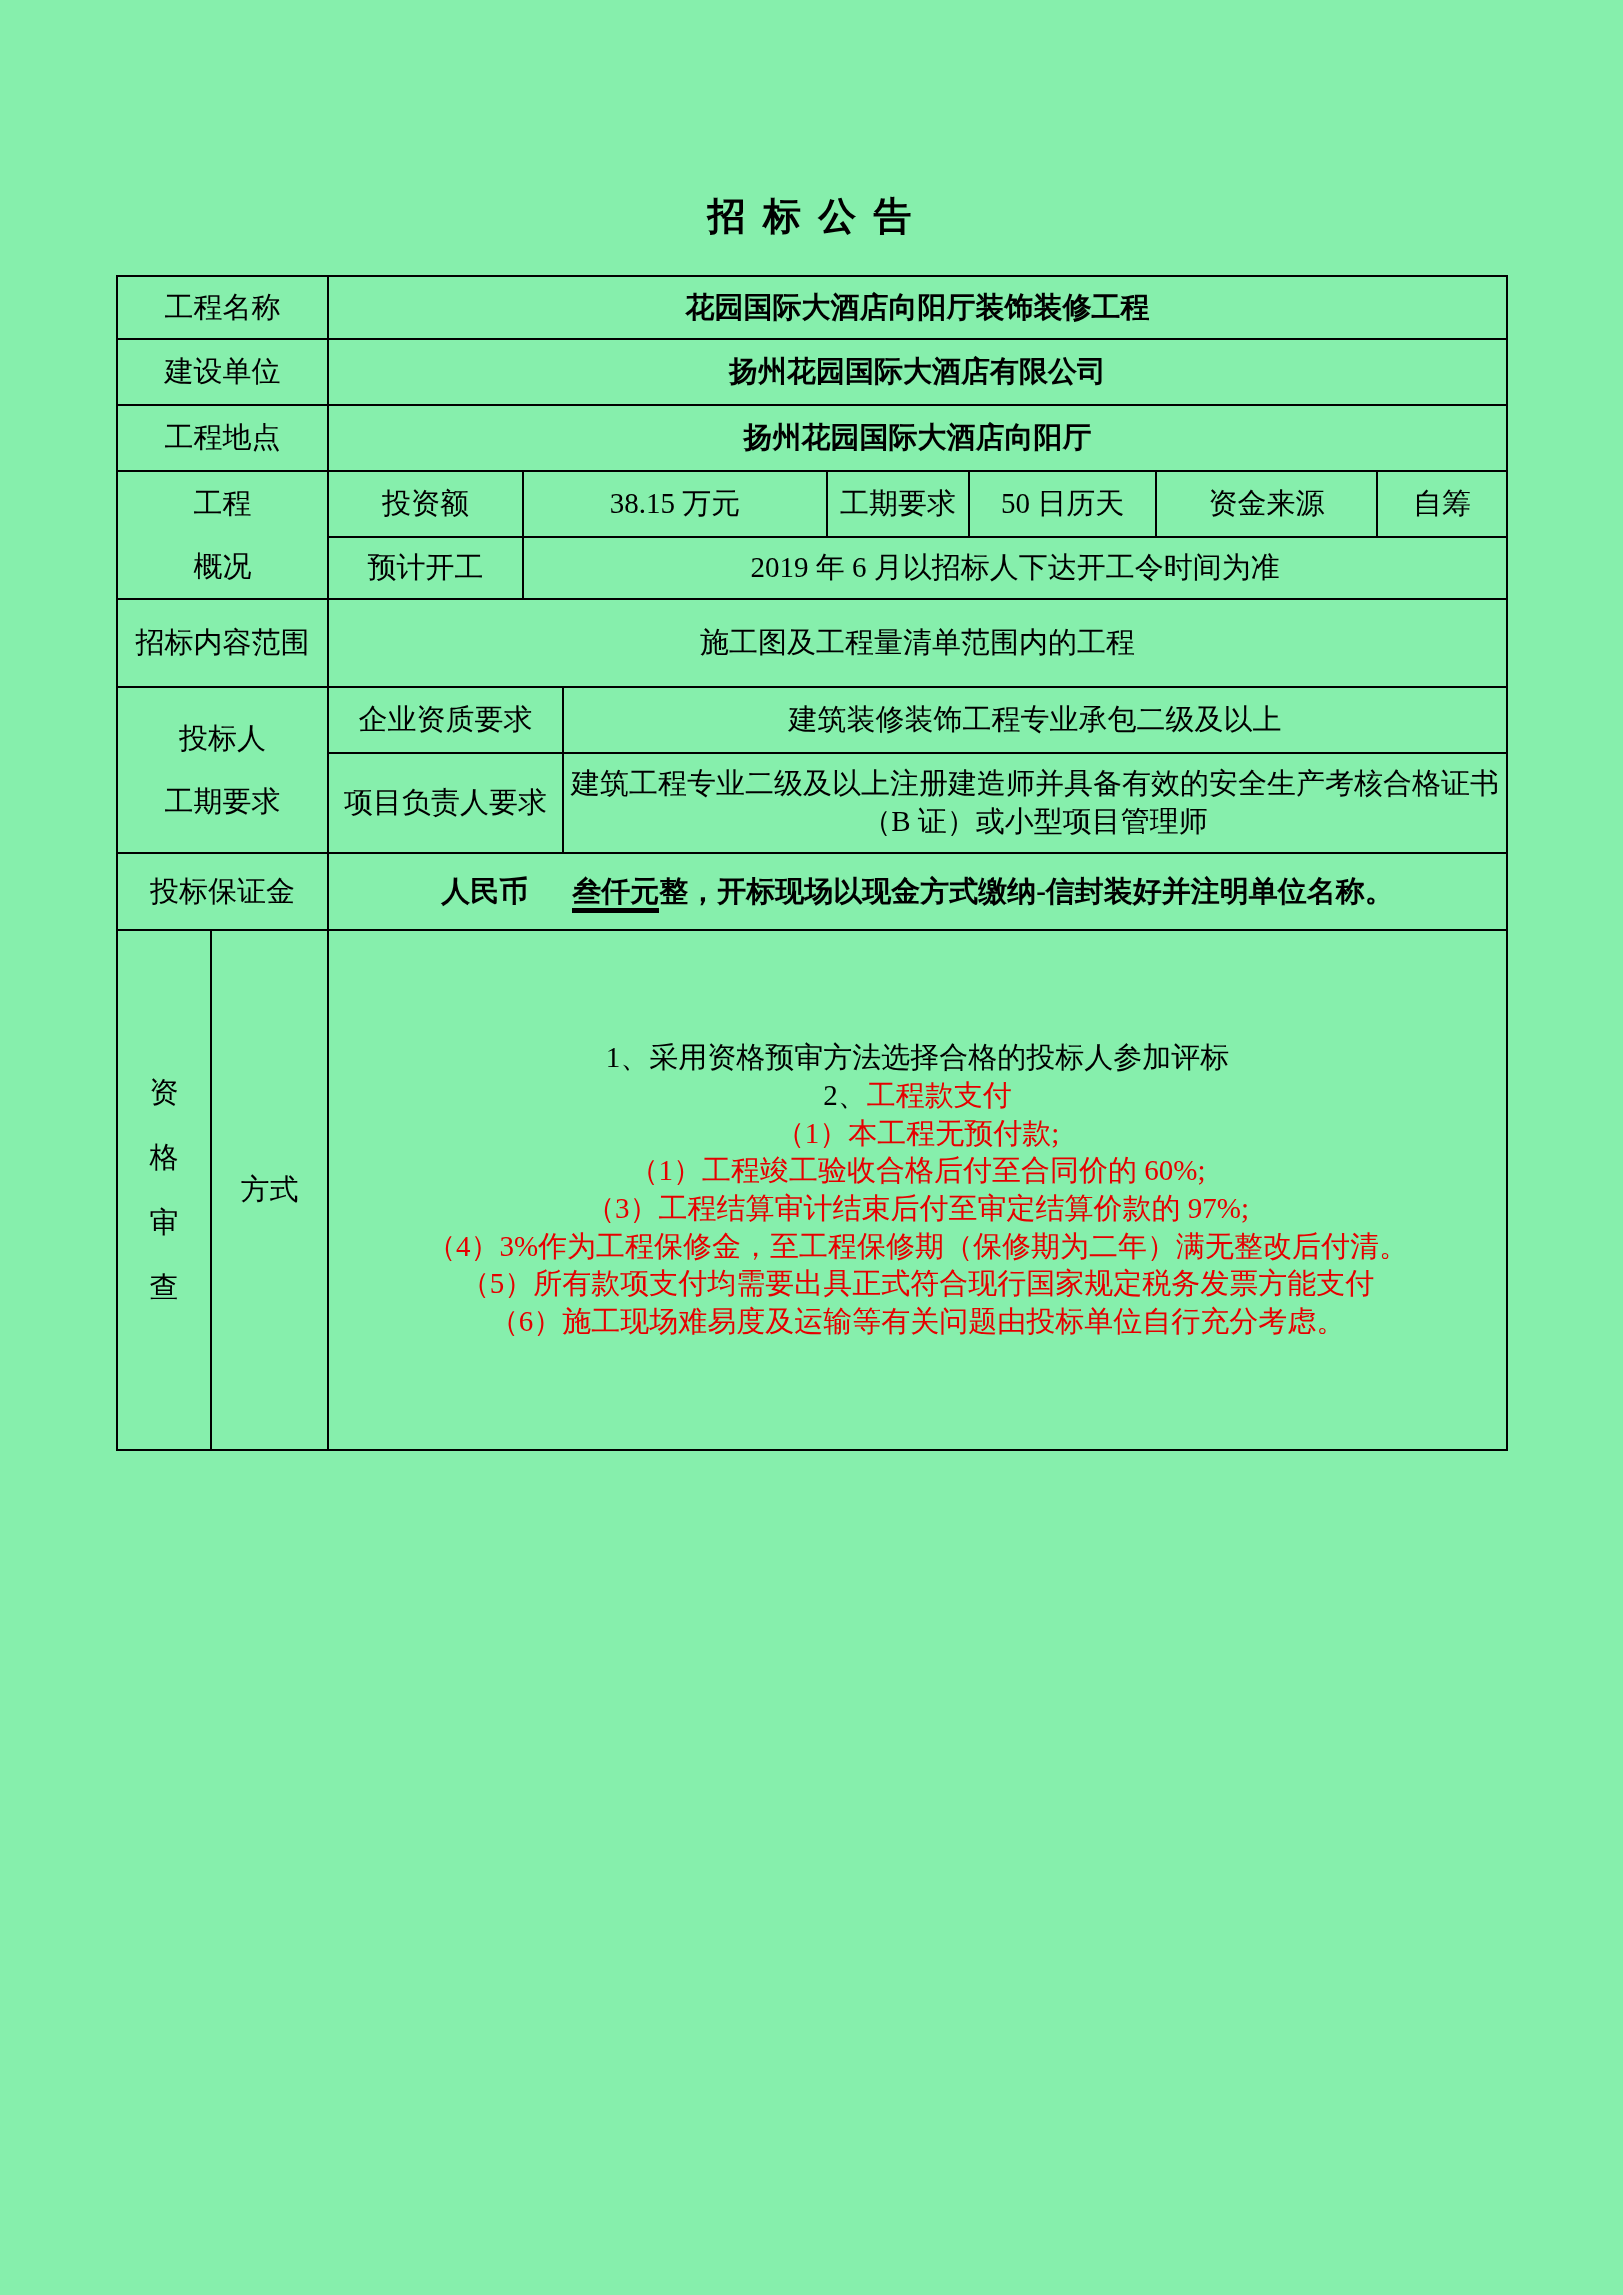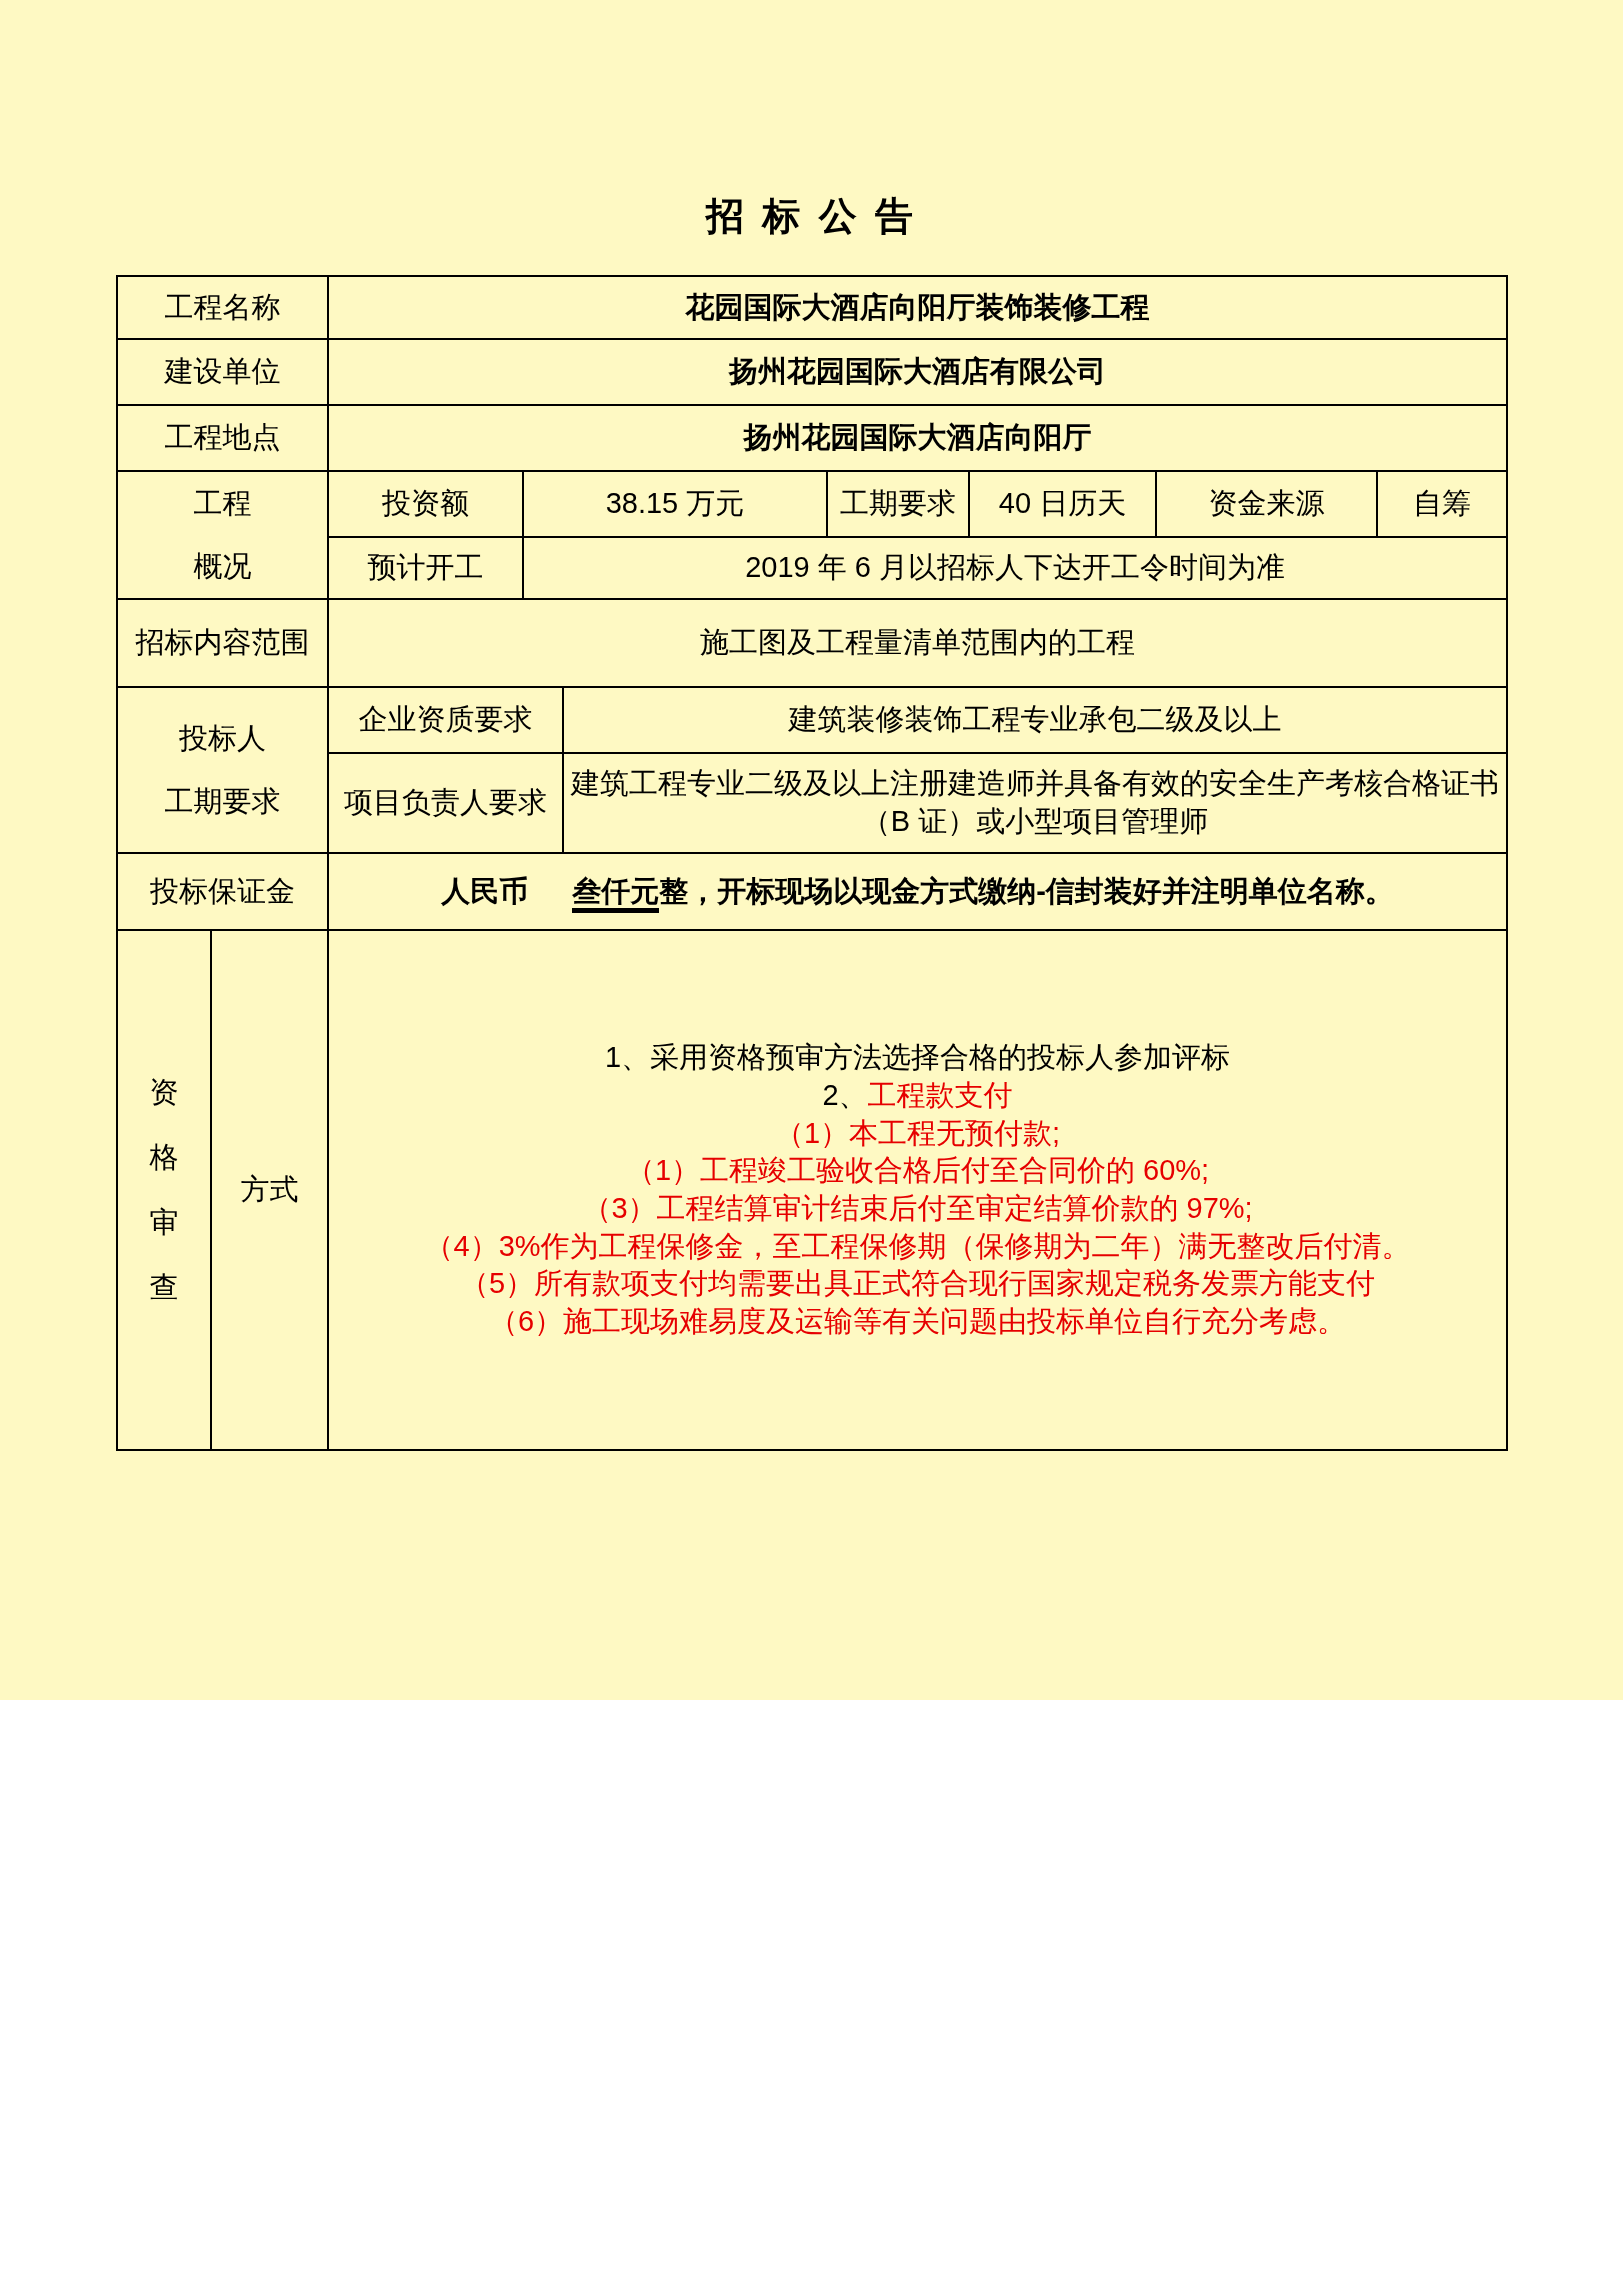--- a/index.html
+++ b/index.html
@@ -1,21 +1,21 @@
 <!DOCTYPE html>
 <html style="font-size:10.5px"><head>
 <meta charset="utf-8">
 <style>
   html, body { margin: 0; padding: 0; background: #ffffff; }
   .page {
     position: relative;
     width: 1623px;
-    height: 1700px;
-    background: #fef9c3;
-    font-family: Liberation Sans, sans-serif;
+    height: 2295px;
+    background: #86efac;
+    font-family: Liberation Serif, serif;
     color: #000000;
     overflow: hidden;
   }
   .doc-title {
     position: absolute;
     top: 196px;
     left: 0;
     width: 100%;
     text-align: center;
     font-size: 38px;
@@ -108,21 +108,21 @@
     </tr>
 
     <tr class="h-r4">
       <td colspan="2" rowspan="2" class="stack2">
         <div>工程</div>
         <div>概况</div>
       </td>
       <td>投资额</td>
       <td colspan="2">38.15 万元</td>
       <td>工期要求</td>
-      <td>40 日历天</td>
+      <td>50 日历天</td>
       <td>资金来源</td>
       <td>自筹</td>
     </tr>
 
     <tr class="h-r5">
       <td>预计开工</td>
       <td colspan="6">2019 年 6 月以招标人下达开工令时间为准</td>
     </tr>
 
     <tr class="h-r6">

